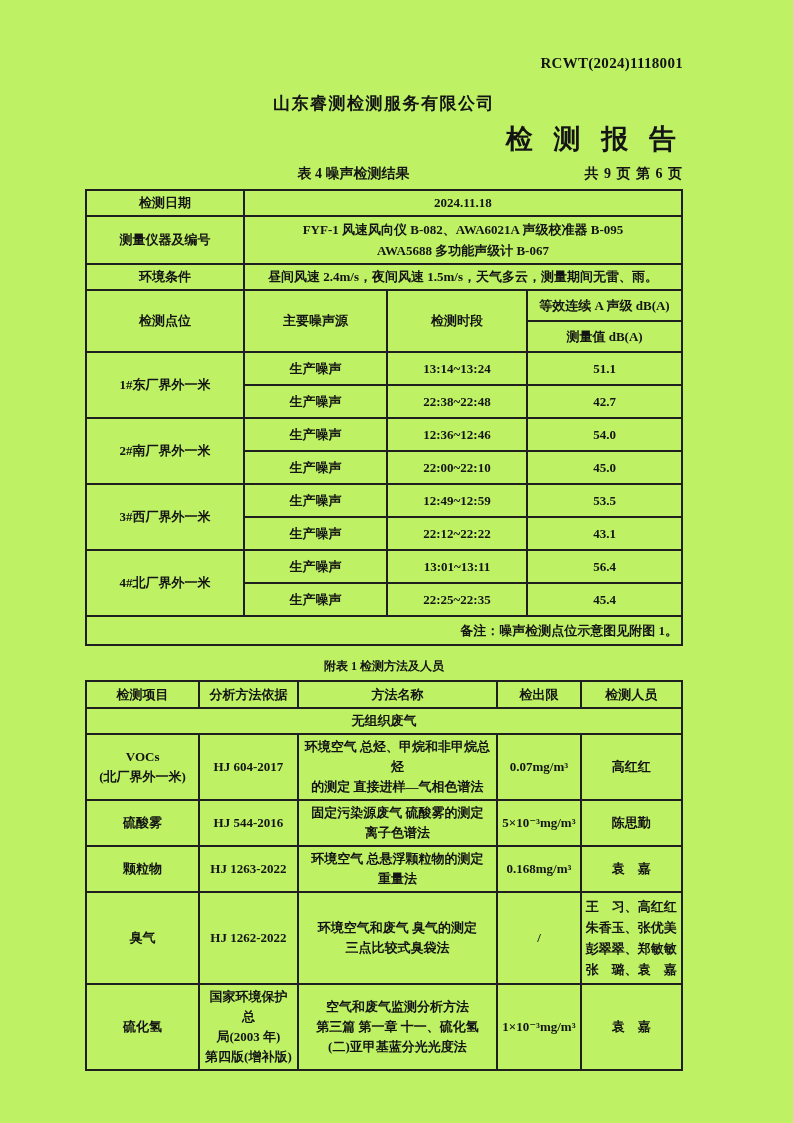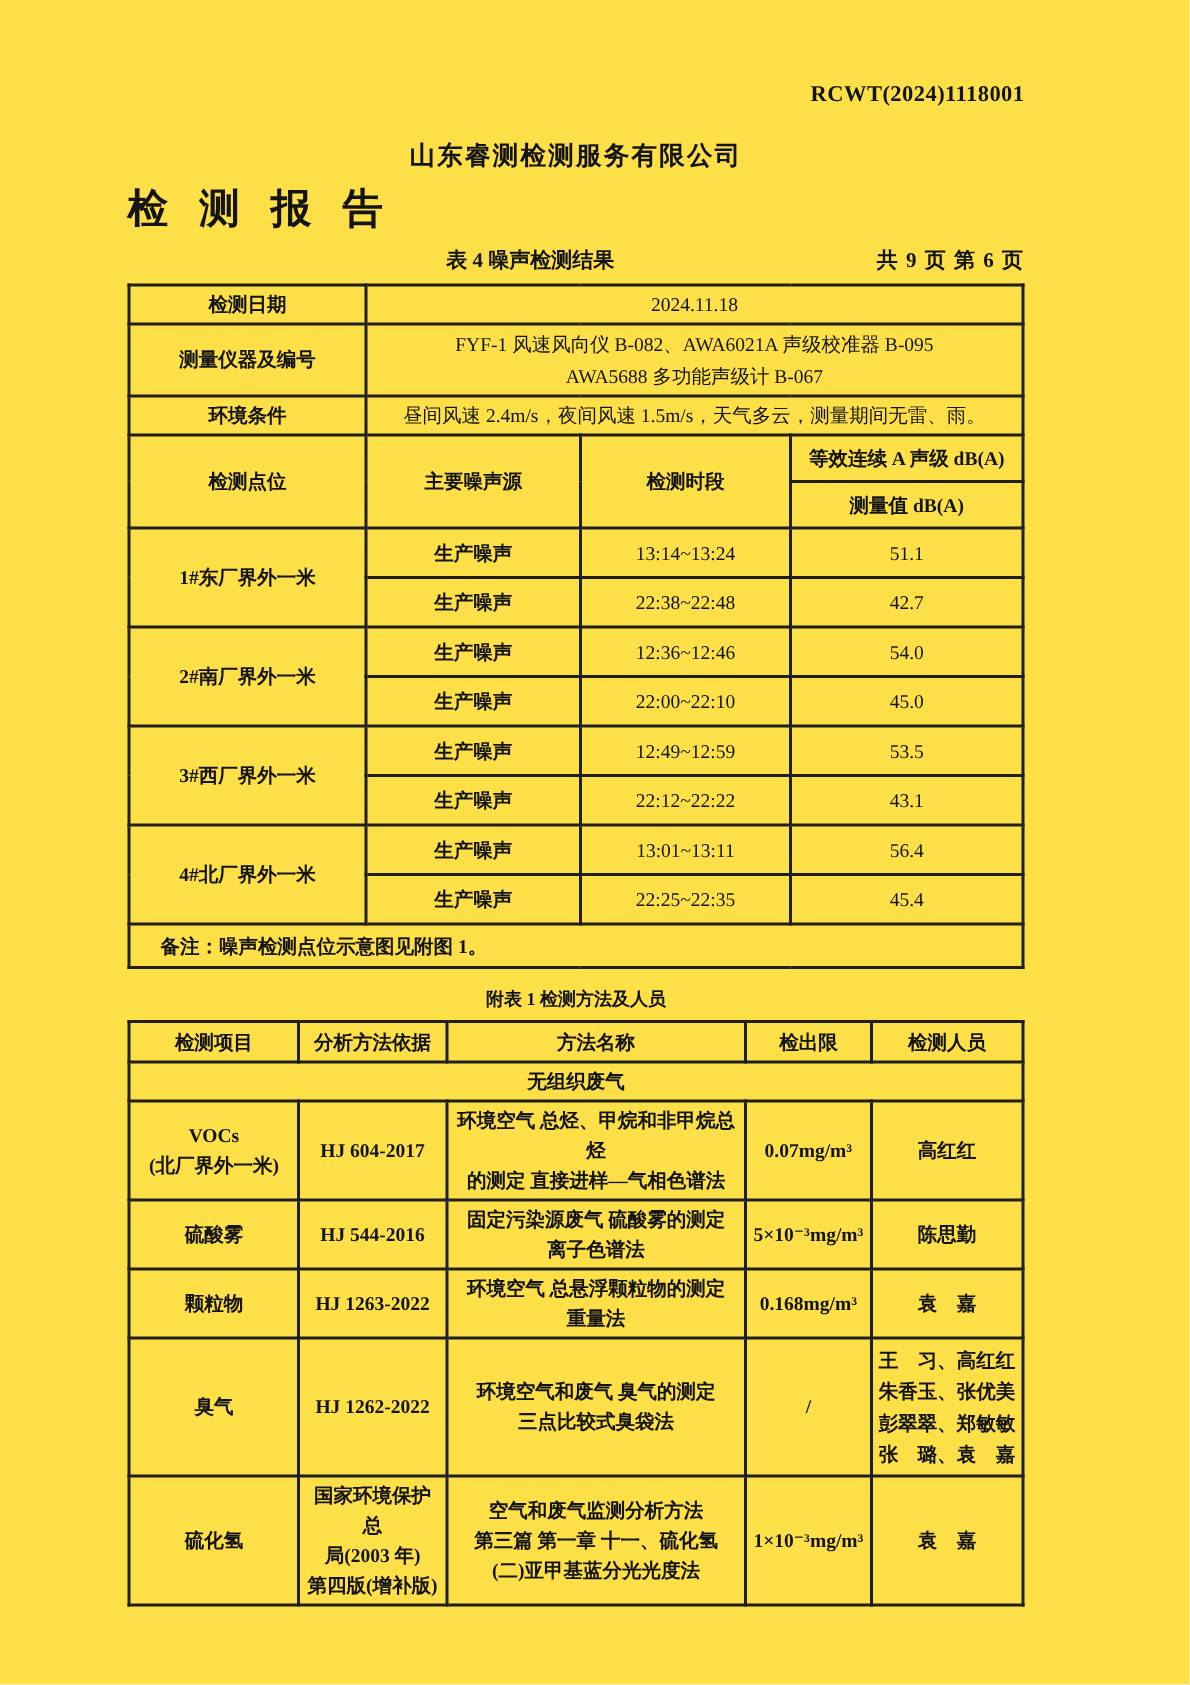--- a/index.html
+++ b/index.html
@@ -1,40 +1,40 @@
 <!DOCTYPE html>
 <html><head>
 <meta charset="utf-8">
 <style>
   * { box-sizing: border-box; }
   html, body { margin: 0; padding: 0; background: #ffffff; }
   .page {
     width: 793px; height: 1123px;
-    background: #fde047;
+    background: #bef264;
     padding: 55px 110px 0 85px;
     font-family: "Liberation Serif", "DejaVu Serif", serif;
     color: #141414;
     overflow: hidden;
   }
   .report-no {
     text-align: right;
     font-size: 15px;
     font-weight: 600;
     letter-spacing: 0.3px;
     height: 21px;
   }
   .company {
     text-align: center;
     font-size: 17px;
     font-weight: bold;
     letter-spacing: 1.5px;
     margin-top: 16px;
   }
   .title {
-    text-align: left;
+    text-align: right;
     font-size: 27px;
     font-weight: bold;
     letter-spacing: 7px;
     margin-top: 6px;
   }
   .caption-row {
     position: relative;
     height: 22px;
     margin-top: 8px;
     margin-bottom: 2px;
@@ -51,22 +51,22 @@
   }
   td, th {
     border: 2px solid #1f1f1f;
     text-align: center;
     vertical-align: middle;
     padding: 2px 3px;
     font-weight: bold;
     white-space: pre-line;
   }
   .t1 { font-size: 13px; line-height: 20px; }
-  .t1 .val { font-weight: 400; text-align: center; }
-  .t1 .remark-cell { text-align: left; padding-left: 20px; }
+  .t1 .val { font-weight: 700; text-align: center; }
+  .t1 .remark-cell { text-align: right; padding-left: 20px; }
   .t2-title {
     text-align: center;
     font-size: 12px;
     font-weight: bold;
     margin-top: 12px;
     margin-bottom: 5px;
   }
   .t2 { font-size: 13px; line-height: 20px; }
   .t2 .num { font-weight: 600; }
 </style>

